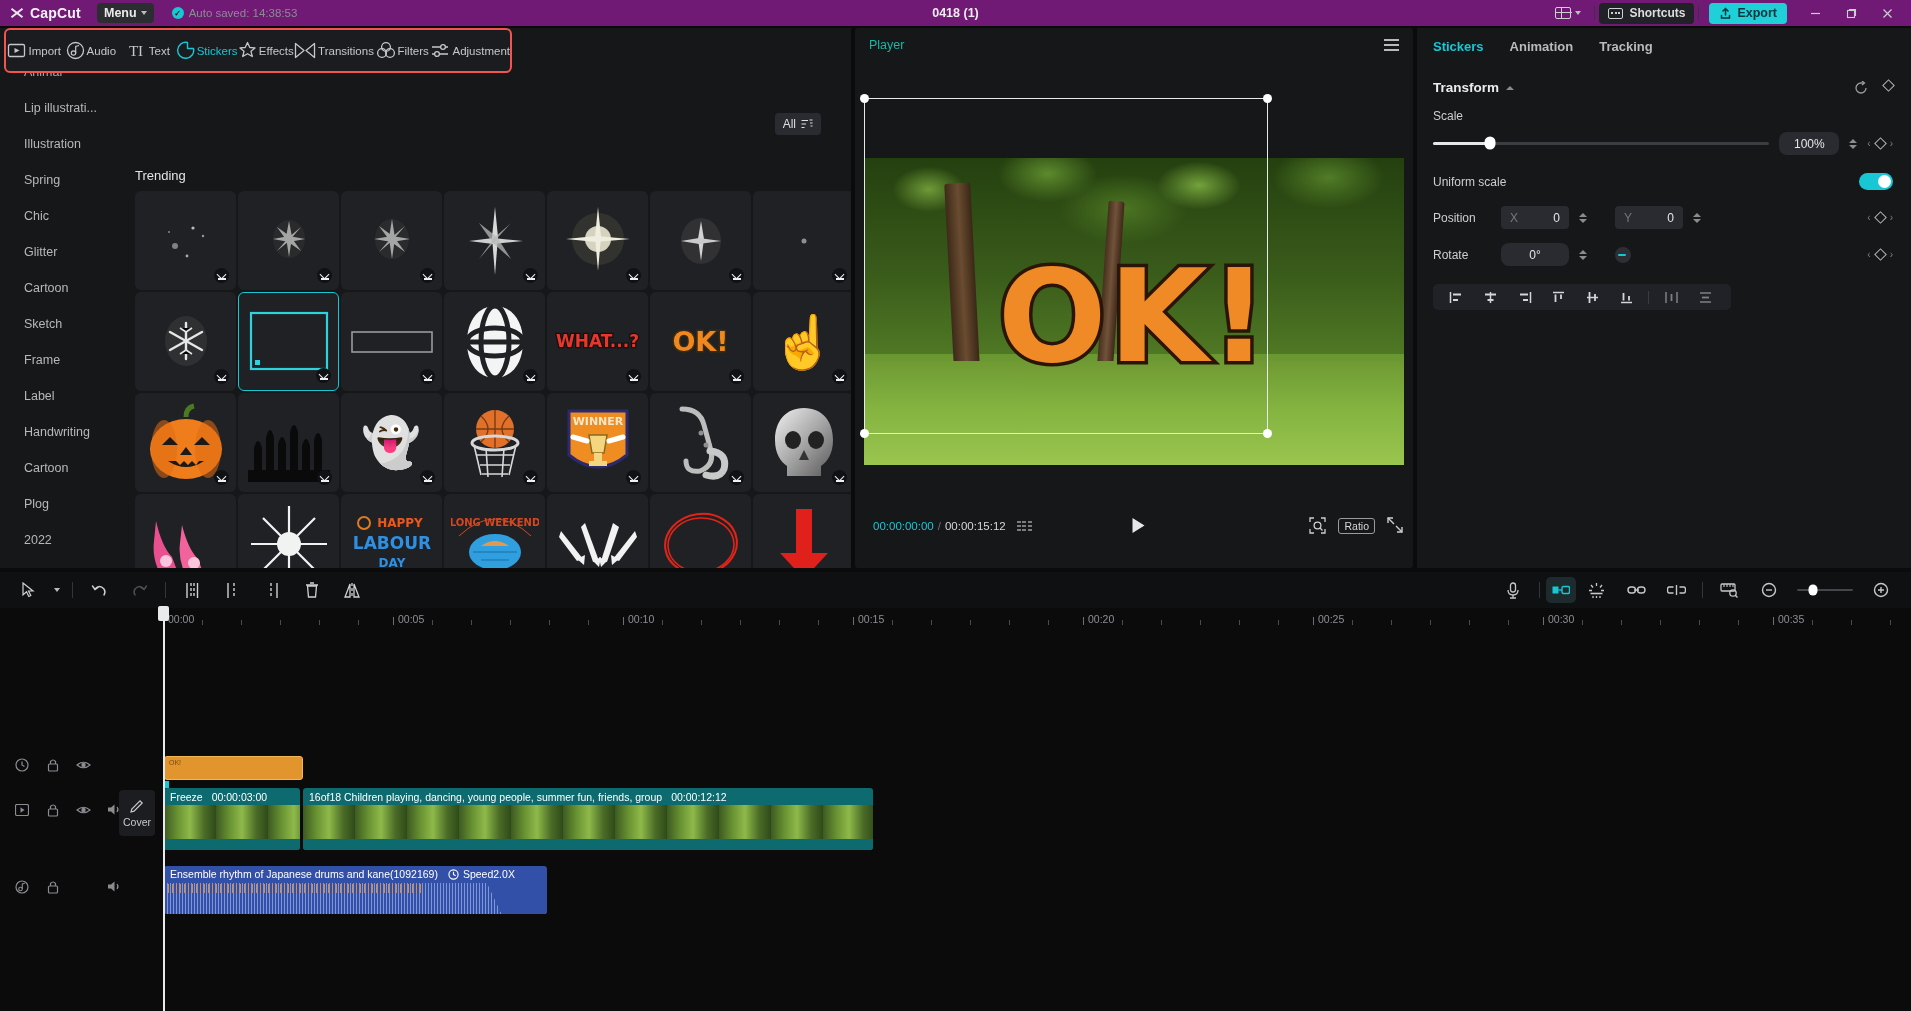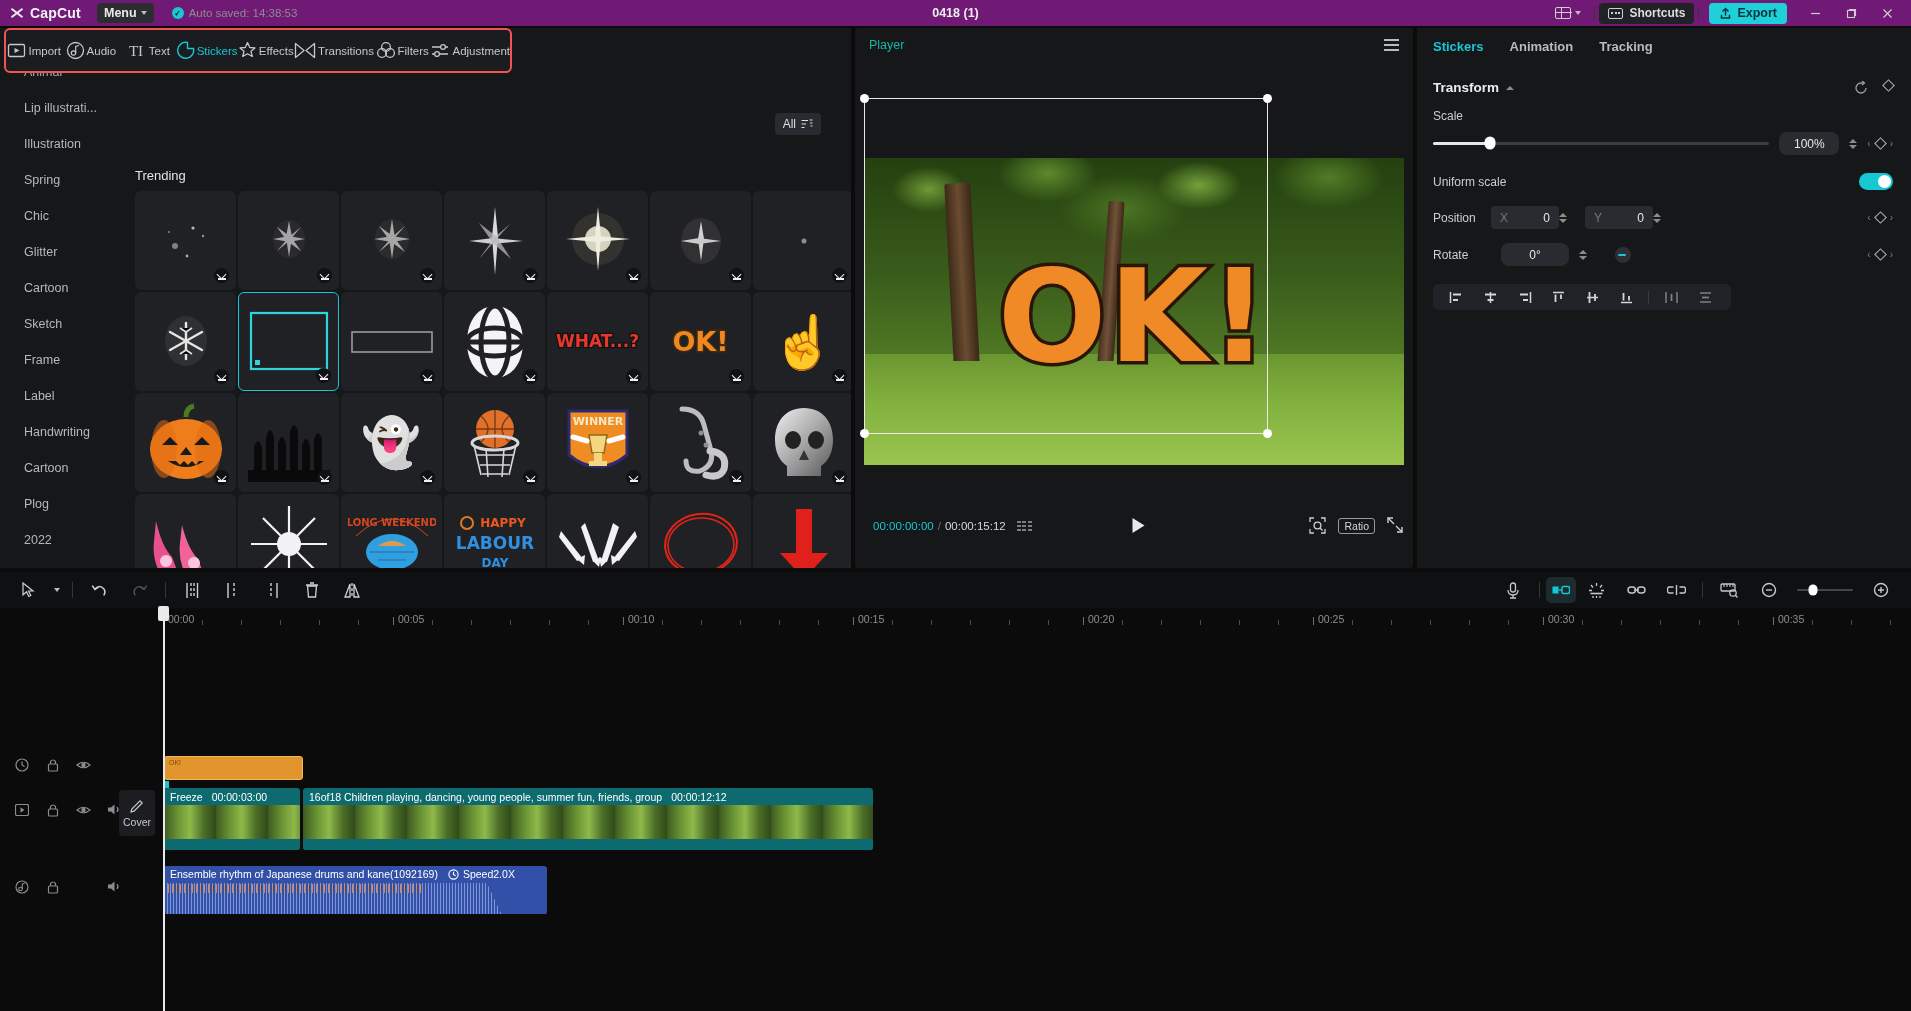--- a/index.html
+++ b/index.html
@@ -596,38 +596,38 @@
       <div class="cell">
         <svg width="80" height="80" viewBox="0 0 80 80">
             <circle cx="40" cy="40" r="12" fill="#f2f2f2"></circle>
             <g stroke="#f2f2f2" stroke-width="2.2">
               <path d="M40 2 L40 78 M2 40 L78 40 M14 14 L66 66 M66 14 L14 66"></path>
             </g>
           </svg>
 
       </div>
       <div class="cell">
+        <svg width="92" height="70" viewBox="0 0 92 70">
+            <circle cx="18" cy="14" r="6" fill="none" stroke="#e07a20" stroke-width="2"></circle>
+            <text x="54" y="18" font-size="12" font-weight="bold" fill="#e8581f" text-anchor="middle" font-family="'DejaVu Sans',sans-serif">HAPPY</text>
+            <text x="46" y="40" font-size="17" font-weight="bold" fill="#2f8fe0" text-anchor="middle" font-family="'DejaVu Sans',sans-serif">LABOUR</text>
+            <text x="46" y="58" font-size="12" font-weight="bold" fill="#2f8fe0" text-anchor="middle" font-family="'DejaVu Sans',sans-serif">DAY</text>
+          </svg>
+
+      </div>
+      <div class="cell">
         <svg width="88" height="76" viewBox="0 0 88 76">
             <path d="M8 30 Q44 -4 80 30" fill="none" stroke="#d8461e" stroke-width="1"></path>
             <text font-size="10" font-weight="bold" fill="#d8461e" font-family="'DejaVu Sans',sans-serif"><textPath href="#x">LONG WEEKEND</textPath></text>
             <text x="44" y="20" font-size="10" font-weight="bold" fill="#d8461e" text-anchor="middle" font-family="'DejaVu Sans',sans-serif">LONG WEEKEND</text>
             <ellipse cx="44" cy="46" rx="26" ry="18" fill="#2f9fe0"></ellipse>
             <path d="M30 40 Q44 30 58 40" fill="#e09a50"></path>
             <g stroke="#1d6fa5" stroke-width="1.2">
               <path d="M22 46 L66 46 M30 54 L58 54"></path>
             </g>
-          </svg>
-
-      </div>
-      <div class="cell">
-        <svg width="92" height="70" viewBox="0 0 92 70">
-            <circle cx="18" cy="14" r="6" fill="none" stroke="#e07a20" stroke-width="2"></circle>
-            <text x="54" y="18" font-size="12" font-weight="bold" fill="#e8581f" text-anchor="middle" font-family="'DejaVu Sans',sans-serif">HAPPY</text>
-            <text x="46" y="40" font-size="17" font-weight="bold" fill="#2f8fe0" text-anchor="middle" font-family="'DejaVu Sans',sans-serif">LABOUR</text>
-            <text x="46" y="58" font-size="12" font-weight="bold" fill="#2f8fe0" text-anchor="middle" font-family="'DejaVu Sans',sans-serif">DAY</text>
           </svg>
 
       </div>
       <div class="cell">
         <svg width="86" height="70" viewBox="0 0 86 70">
             <g fill="#f2f2f2">
               <path d="M6 22 L28 50 L22 52 L4 28Z"></path>
               <path d="M22 50 L30 46 L29 56Z"></path>
               <path d="M30 14 L44 52 L38 53 L26 18Z"></path>
               <path d="M38 52 L46 48 L44 58Z"></path>
@@ -812,21 +812,21 @@
             </div>
           <div class="kf">‹<span class="diamond"></span>›</div>
         </div>
       </div>
 
       <div class="row flexrow" style="margin-top:18px">
         <span class="row-lbl">Uniform scale</span>
         <span style="margin-left:auto" class="toggle"></span>
       </div>
 
-      <div class="row flexrow" style="margin-top:16px;">
+      <div class="row flexrow" style="margin-top:16px;gap:10px">
         <span class="row-lbl" style="width:58px">Position</span>
         <span class="xy-box">
           <span class="ax">X</span>
           <span class="vl">0</span>
         </span>
         <span class="spin">
             <i class="up"></i>
             <i class="dn"></i>
           </span>
         <span class="xy-box" style="margin-left:18px">

